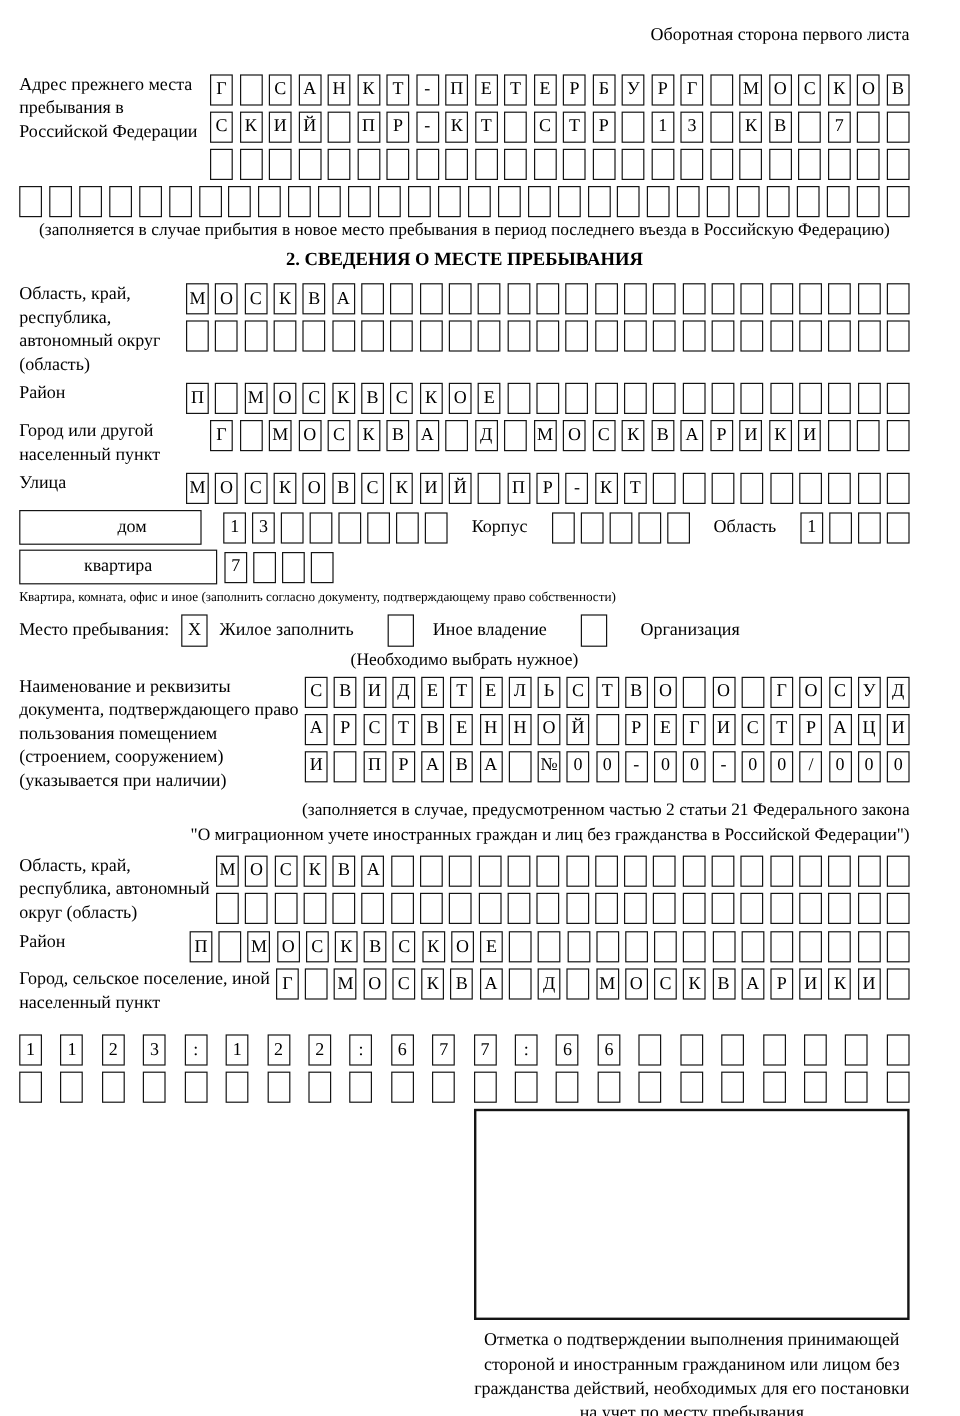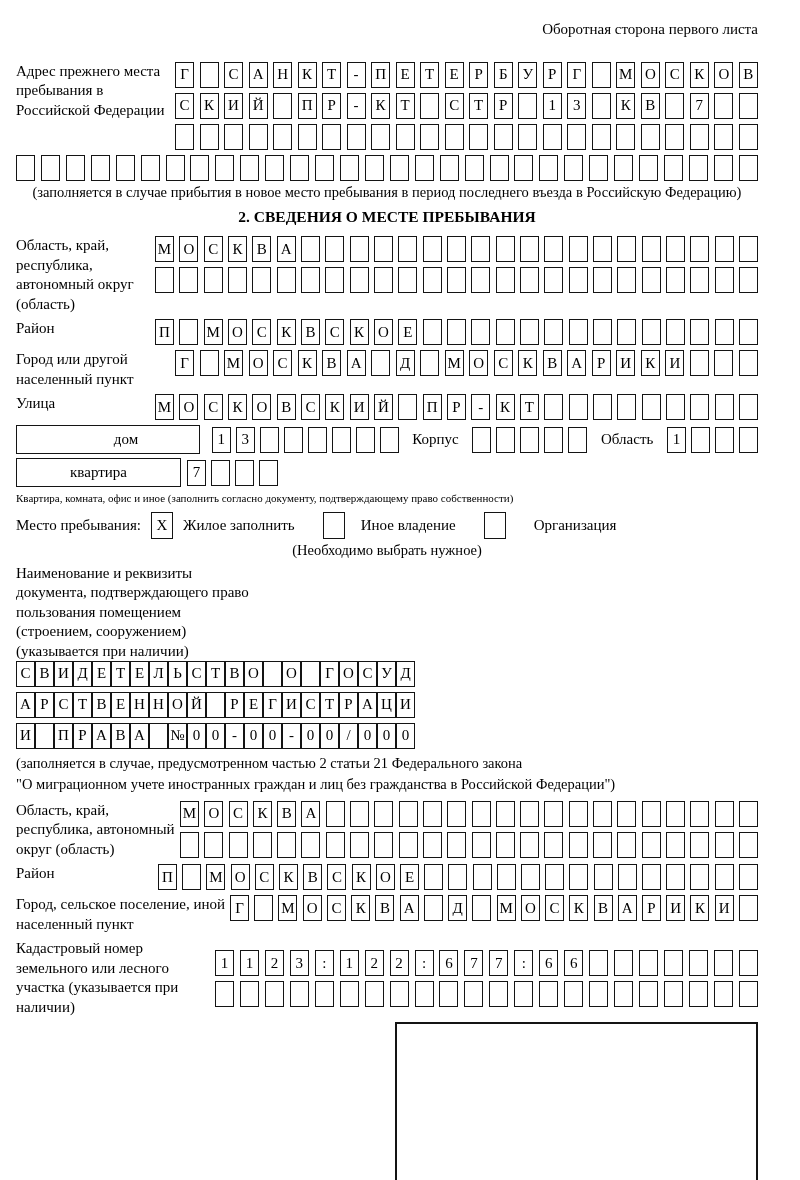--- a/index.html
+++ b/index.html
@@ -15,29 +15,29 @@
   .cells{display:flex;justify-content:space-between;}
   .cell{box-sizing:border-box;flex:0 0 19px;width:19px;height:26px;border:1.8px solid #141414;
         display:flex;align-items:center;justify-content:center;font-size:15px;background:#fff;}
   .cells-tight{display:flex;gap:5px;}
   .cells-tight .cell{flex:0 0 19px;}
   .note{text-align:center;font-size:14.5px;margin:2px 0 4px 0;}
   .sec-title{text-align:center;font-weight:bold;font-size:15.5px;margin:6px 0 9px 0;}
   .house-row{display:flex;align-items:center;justify-content:space-between;margin:3px 0 4px 0;}
   .field-box{box-sizing:border-box;border:1.8px solid #141414;height:29px;display:flex;
              align-items:center;justify-content:center;}
-  .house-box{width:184px;padding-left:36px;}
+  .house-box{width:152px;padding-left:36px;}
   .apt-box{width:165px;}
   .inline-lbl{padding:0 2px;white-space:nowrap;}
   .apt-row{display:flex;align-items:center;gap:6px;margin:3px 0 4px 0;}
   .stay-row{display:flex;align-items:center;margin:6px 0 2px 0;}
   .stay-row .gap-s{margin-left:10px;} .stay-row .gap-m{margin-left:16px;} .stay-row .gap-l{margin-left:28px;}
   .checkbox{box-sizing:border-box;width:22px;height:27px;border:1.8px solid #141414;display:flex;
             align-items:center;justify-content:center;font-size:15px;}
-  .fact-note{text-align:left;font-size:14.5px;margin:0 0 2px 0;}
+  .fact-note{text-align:right;font-size:14.5px;margin:0 0 2px 0;}
   .cad-offset{padding-top:11px;}
   .confirm{width:363px;margin:4px 0 0 auto;}
   .confirm-box{box-sizing:border-box;width:363px;height:176px;border:2px solid #141414;margin-bottom:7px;}
   .confirm-caption{text-align:center;font-size:15px;line-height:1.35;}
 </style>
 </head>
 <body>
 
 <div class="page">
 
@@ -364,21 +364,21 @@
     <span>Место пребывания:</span>
     <div class="checkbox gap-s">X</div>
     <span class="gap-s">Жилое заполнить</span>
     <div class="checkbox gap-l"></div>
     <span class="gap-m">Иное владение</span>
     <div class="checkbox gap-l"></div>
     <span class="gap-l">Организация</span>
   </div>
   <div class="note">(Необходимо выбрать нужное)</div>
 
-  <div class="frow" style="margin-top:4px;flex-direction:column;">
+  <div class="frow" style="margin-top:4px;">
     <div class="flabel w240">Наименование и реквизиты документа, подтверждающего право пользования помещением (строением, сооружением) (указывается при наличии)</div>
     <div class="cellblock">
       <div class="cells">
           <div class="cell">С</div>
           <div class="cell">В</div>
           <div class="cell">И</div>
           <div class="cell">Д</div>
           <div class="cell">Е</div>
           <div class="cell">Т</div>
           <div class="cell">Е</div>
@@ -564,21 +564,20 @@
           <div class="cell">Р</div>
           <div class="cell">И</div>
           <div class="cell">К</div>
           <div class="cell">И</div>
           <div class="cell"></div>
         </div>
     </div>
   </div>
 
   <div class="frow">
-    <div class="flabel w200">Кадастровый номер земельного или лесного участка (указывается при наличии)</div>
     <div class="cellblock cad-offset">
       <div class="cells">
           <div class="cell">1</div>
           <div class="cell">1</div>
           <div class="cell">2</div>
           <div class="cell">3</div>
           <div class="cell">:</div>
           <div class="cell">1</div>
           <div class="cell">2</div>
           <div class="cell">2</div>

